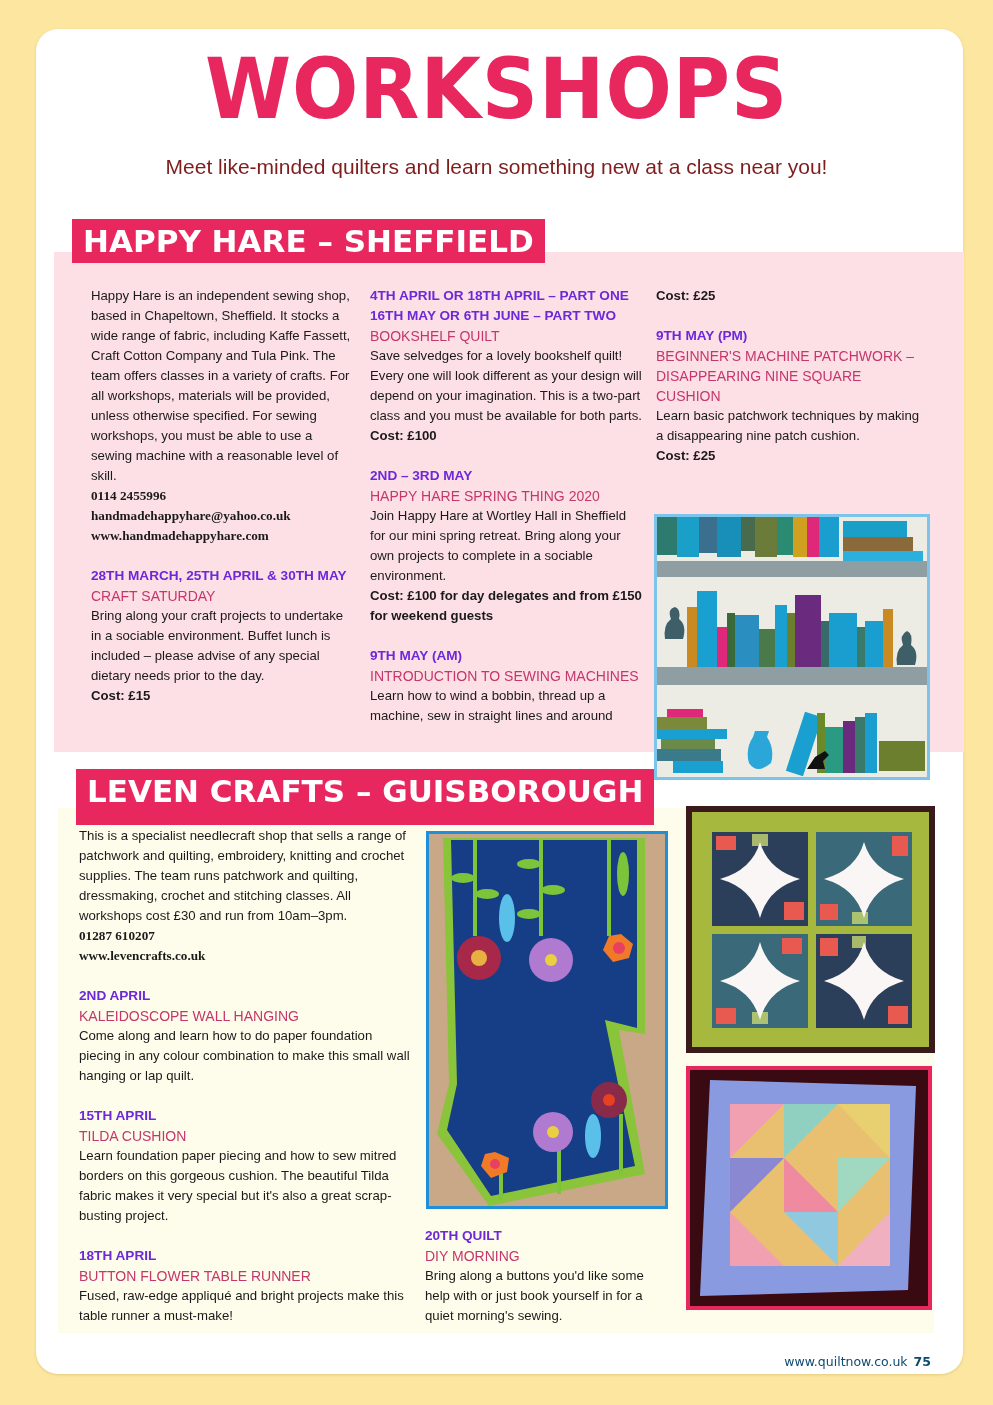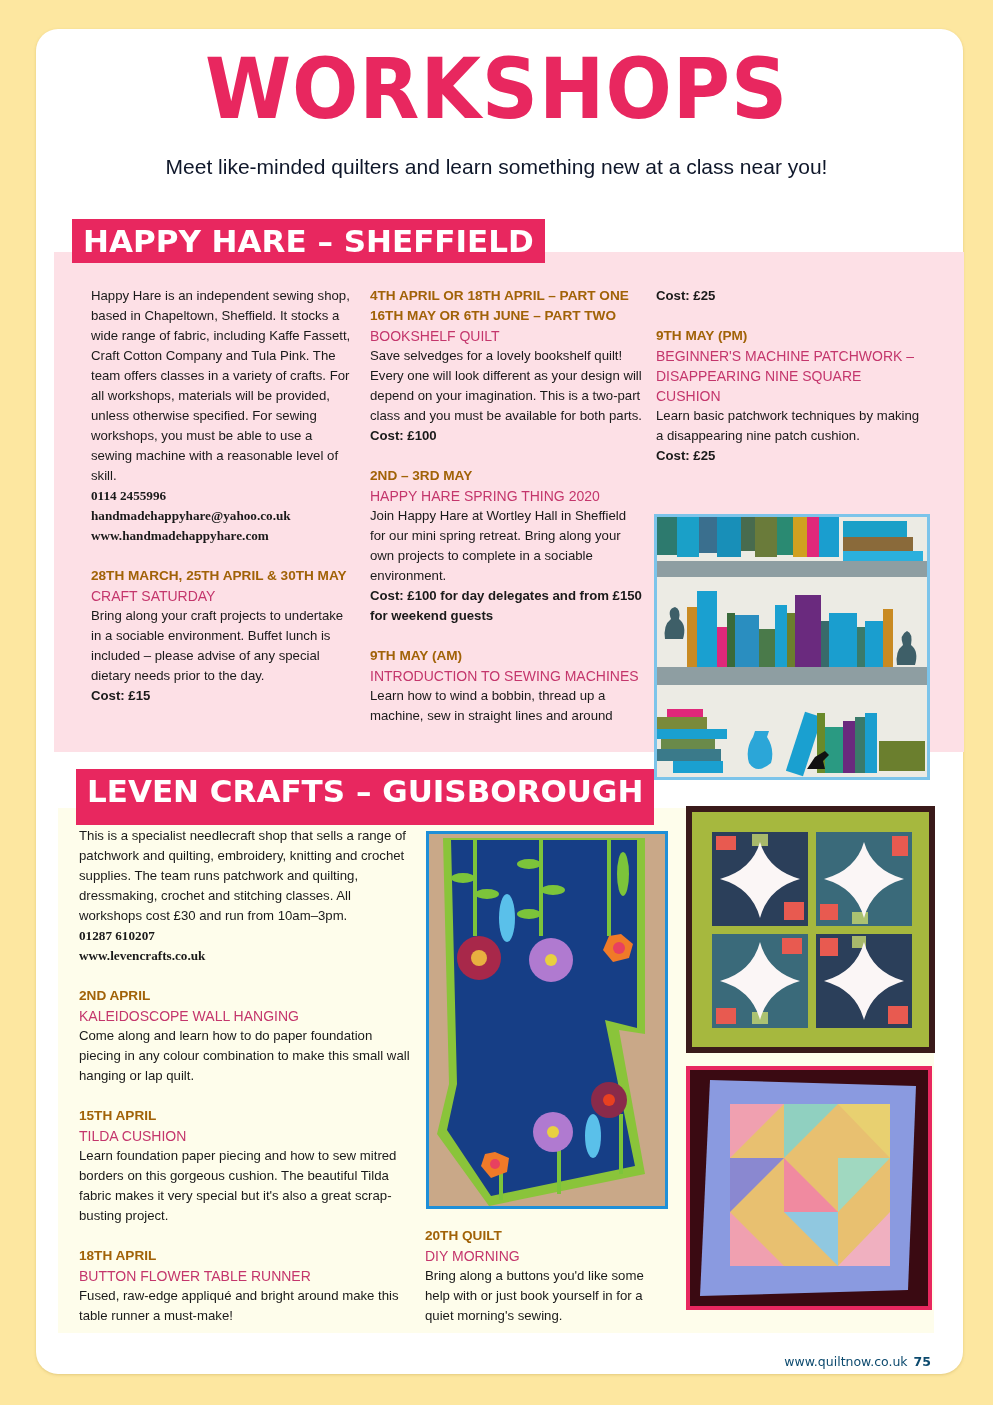--- a/index.html
+++ b/index.html
@@ -15,42 +15,42 @@
     box-shadow:0 1px 3px rgba(180,150,60,0.35);
   }
   .title {
     position:absolute; left:0; right:0; top:44px; text-align:center;
     font-family:"DejaVu Sans", sans-serif; font-weight:bold;
     font-size:84px; line-height:90px; letter-spacing:1px; color:#e8275f;
     transform:scaleX(0.93);
   }
   .subtitle {
     position:absolute; left:0; right:0; top:155px; text-align:center;
-    font-size:21px; color:#0f172a;
+    font-size:21px; color:#7f1d1d;
   }
   .section-pink {
     position:absolute; left:54px; top:252px; width:910px; height:500px;
     background:#fde0e6;
   }
   .section-cream {
     position:absolute; left:58px; top:808px; width:876px; height:525px;
     background:#fefdeb;
   }
   .banner {
     position:absolute; background:#e8275f; color:#fff;
     font-weight:bold; font-size:31px; line-height:44px; padding:0 11px;
     font-family:"DejaVu Sans", sans-serif; letter-spacing:0px;
   }
   .banner.b1 { left:72px; top:219px; height:44px; transform-origin:left; }
   .banner.b2 { left:76px; top:769px; height:56px; }
   .col {
     position:absolute; font-size:13.2px; line-height:20px; color:#1a1a1a;
   }
   .col p { margin:0; }
-  .date { color:#a16207; font-weight:bold; font-size:13.6px; line-height:20px; }
+  .date { color:#6d28d9; font-weight:bold; font-size:13.6px; line-height:20px; }
   .wtitle { color:#c4366c; font-size:14px; line-height:20px; }
   .cost { font-weight:bold; }
   .bold { font-weight:bold;font-family:Liberation Serif, serif; }
   .gap { height:20px; }
   .photo {
     position:absolute; overflow:hidden;
   }
   .footer {
     position:absolute; right:62px; top:1354px; font-size:12.5px; color:#0c4a6e;
     font-family:"DejaVu Sans", sans-serif;
@@ -187,21 +187,21 @@
   <div class="gap"></div>
   <div>
     <p class="date">15TH APRIL</p>
     <p class="wtitle">TILDA CUSHION</p>
     <p>Learn foundation paper piecing and how to sew mitred borders on this gorgeous cushion. The beautiful Tilda fabric makes it very special but it's also a great scrap-busting project.</p>
   </div>
   <div class="gap"></div>
   <div>
     <p class="date">18TH APRIL</p>
     <p class="wtitle">BUTTON FLOWER TABLE RUNNER</p>
-    <p>Fused, raw-edge appliqué and bright around make this table runner a must-make!</p>
+    <p>Fused, raw-edge appliqué and bright projects make this table runner a must-make!</p>
   </div>
 </div>
 
 <div class="col" style="left:425px; top:1226px; width:240px;">
   <div>
     <p class="date">20TH QUILT</p>
     <p class="wtitle">DIY MORNING</p>
     <p>Bring along a buttons you'd like some help with or just book yourself in for a quiet morning's sewing.</p>
   </div>
 </div>

